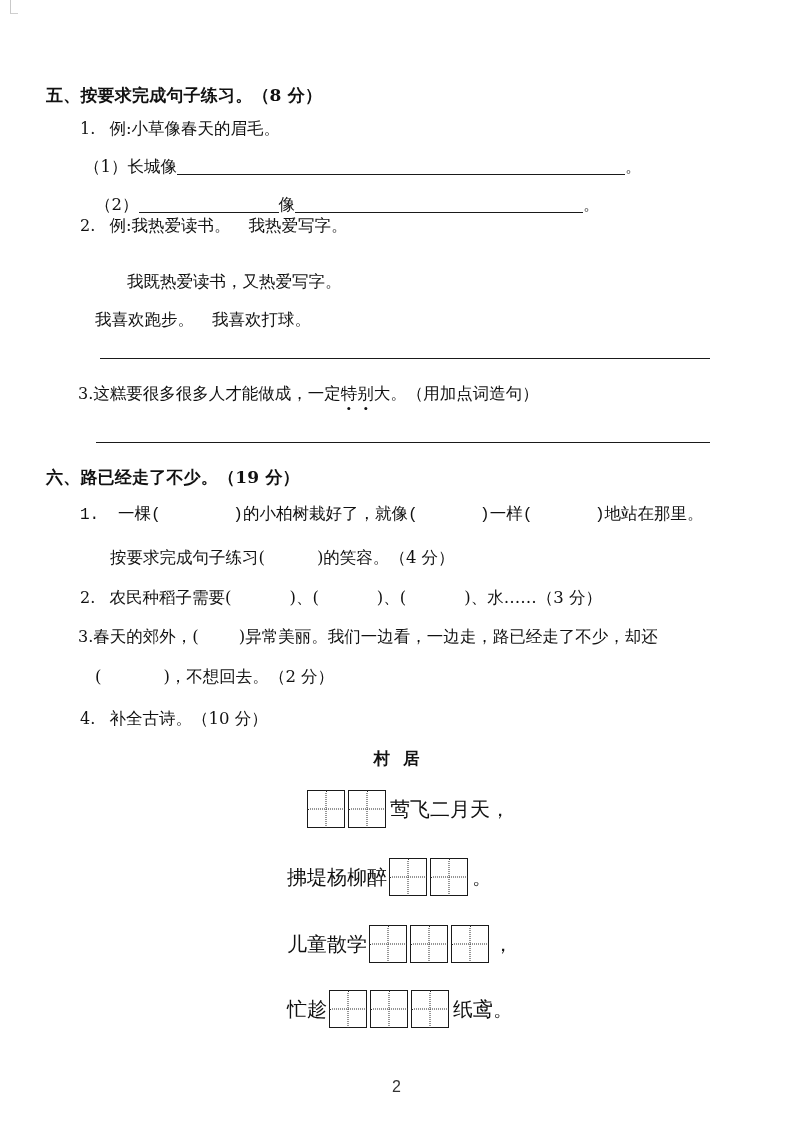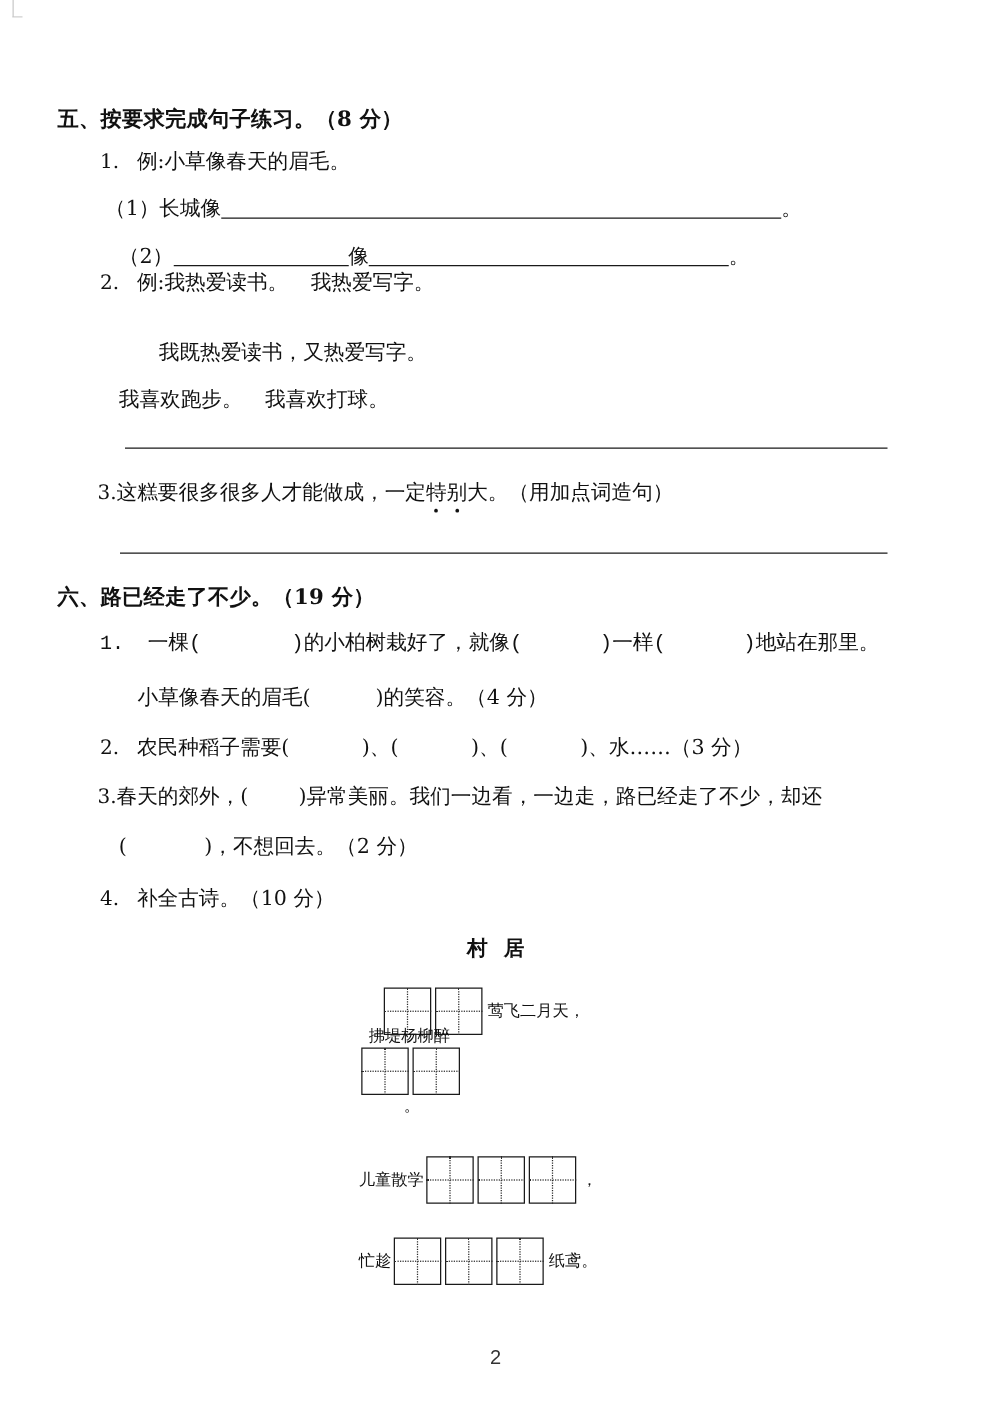--- a/index.html
+++ b/index.html
@@ -98,21 +98,21 @@
   .poem-title {
     font-weight: bold;
     font-size: 16.5px;
     text-align: center;
   }
   .poem-title .gap {
     display: inline-block;
     width: 13px;
   }
   .poem-line {
-    font-size: 13px;
+    font-size: 20px;
     white-space: nowrap;
     display: flex;
     align-items: center;
   }
   .tzg {
     position: relative;
     width: 38px;
     height: 38px;
     border: 1.7px solid #1a1a1a;
     box-sizing: border-box;
@@ -210,21 +210,21 @@
     <div class="sec-head" style="position:absolute; left:0; top:466px;">
       <span>六、路已经走了不少。</span><span class="score">（19 分）</span>
     </div>
 
     <div class="row" style="position:absolute; left:80px; top:506px;font-family:Liberation Mono, monospace;">
       <span class="num">1.</span>
       <span style="display:inline-block; width:9px;"></span><span>一棵(</span><span class="blank-paren" style="width:72px;"></span><span>)的小柏树栽好了，就像(</span><span class="blank-paren" style="width:62px;"></span><span>)一样(</span><span class="blank-paren" style="width:62px;"></span><span>)地站在那里。</span>
     </div>
 
     <div class="row" style="position:absolute; left:110px; top:549px;">
-      <span>小草像春天的眉毛(</span><span class="blank-paren" style="width:52px;"></span><span>)的笑容。</span><span>（4 分）</span>
+      <span>按要求完成句子练习(</span><span class="blank-paren" style="width:52px;"></span><span>)的笑容。</span><span>（4 分）</span>
     </div>
 
     <div class="row" style="position:absolute; left:80px; top:589px;">
       <span class="num">2.</span>
       <span style="display:inline-block; width:9px;"></span><span>农民种稻子需要(</span><span class="blank-paren" style="width:58px;"></span><span>)、(</span><span class="blank-paren" style="width:58px;"></span><span>)、(</span><span class="blank-paren" style="width:58px;"></span><span>)、水……</span><span>（3 分）</span>
     </div>
 
     <div class="row" style="position:absolute; left:78px; top:628px;">
       <span class="num">3.</span><span>春天的郊外，(</span><span class="blank-paren" style="width:40px;"></span><span>)异常美丽。我们一边看，一边走，路已经走了不少，却还</span>
     </div>
@@ -243,21 +243,21 @@
     </div>
 
     <div class="poem-line" style="position:absolute; left:307px; top:790px;">
       <span class="tzg-group">
         <span class="tzg"></span>
           <span class="tzg"></span>
       </span>
       <span class="poem-text" style="margin-left:4px;">莺飞二月天，</span>
     </div>
 
-    <div class="poem-line" style="position:absolute; left:287px; top:820px;flex-direction:column;">
+    <div class="poem-line" style="position:absolute; left:287px; top:858px;">
       <span class="poem-text">拂堤杨柳醉</span>
       <span class="tzg-group" style="margin-left:2px;">
         <span class="tzg"></span>
           <span class="tzg"></span>
       </span>
       <span class="poem-text" style="margin-left:4px;">。</span>
     </div>
 
     <div class="poem-line" style="position:absolute; left:287px; top:925px;">
       <span class="poem-text">儿童散学</span>

